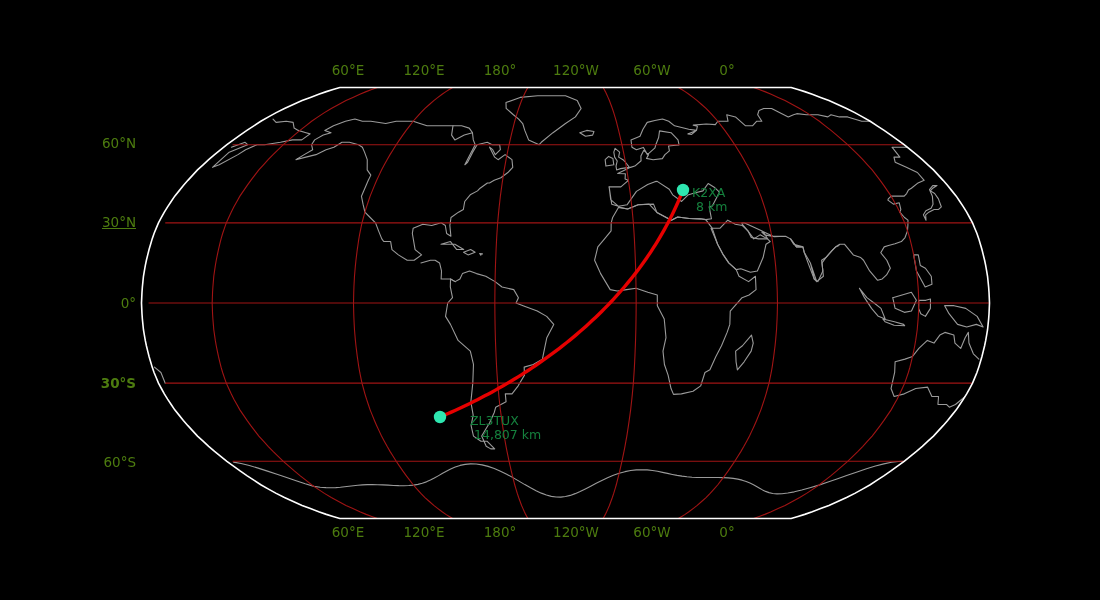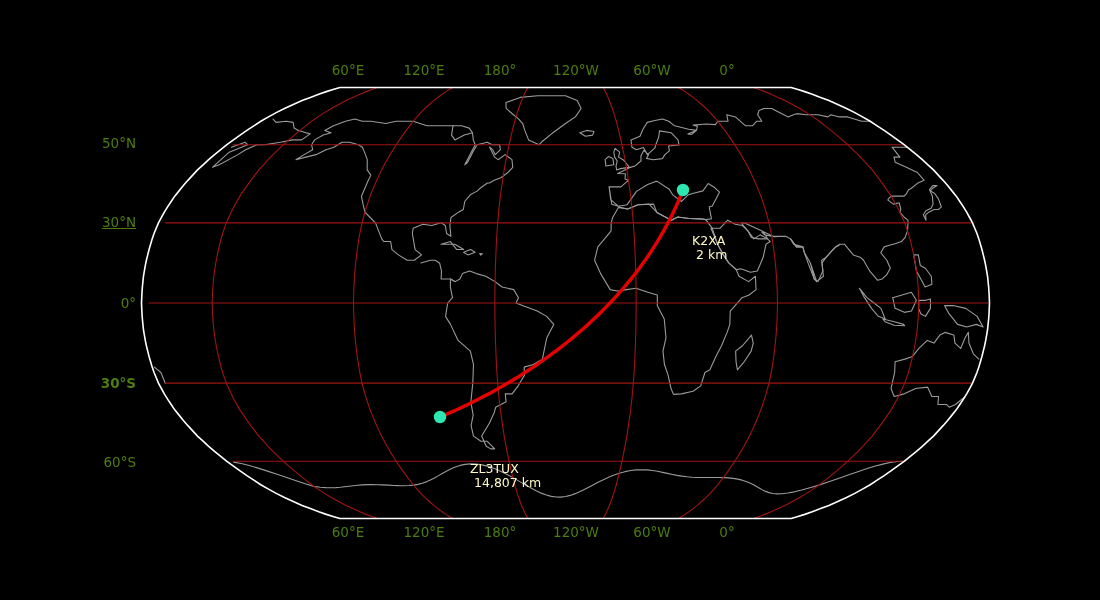--- a/index.html
+++ b/index.html
@@ -48,24 +48,23 @@
   .lon-label { transform: translateX(-50%); }
   .lat-label { transform: translateY(-50%); text-align: right; }
   #mapsvg {
     position: absolute;
     left: 0;
     top: 0;
   }
   .marker-label {
     position: absolute;
     font-size: 12.5px;
-    color: #fef9c3;
+    color: #15803d;
     white-space: nowrap;
     line-height: 14px;
-    margin-top: 48px;
   }
 </style>
 </head>
 <body>
 
 <div id="app">
 
   <div class="title">Robinson Projection</div>
   <div class="subtitle">FN32 to RE66HO (245°T)</div>
 
@@ -143,30 +142,30 @@
     </div>
   <div id="lon-bottom">
       <div class="axis-label lon-label" style="left: 348px; top: 524px;">60°E</div>
       <div class="axis-label lon-label" style="left: 424px; top: 524px;">120°E</div>
       <div class="axis-label lon-label" style="left: 500px; top: 524px;">180°</div>
       <div class="axis-label lon-label" style="left: 576px; top: 524px;">120°W</div>
       <div class="axis-label lon-label" style="left: 652px; top: 524px;">60°W</div>
       <div class="axis-label lon-label" style="left: 727px; top: 524px;">0°</div>
     </div>
   <div id="lat-left">
-      <div class="axis-label lat-label" style="right: 964px; top: 143px;">50°N</div>
+      <div class="axis-label lat-label" style="right: 964px; top: 143px;">60°N</div>
       <div class="axis-label lat-label" style="right: 964px; top: 222px; text-decoration: underline;">30°N</div>
       <div class="axis-label lat-label" style="right: 964px; top: 303px;">0°</div>
       <div class="axis-label lat-label" style="right: 964px; top: 383px; font-weight: bold;">30°S</div>
       <div class="axis-label lat-label" style="right: 964px; top: 462px;">60°S</div>
     </div>
   <div id="marker-labels">
       <div class="marker-label" style="left: 692px; top: 186px;">
         <div>K2XA</div>
-        <div style="padding-left: 4px;">2 km</div>
+        <div style="padding-left: 4px;">8 km</div>
       </div>
       <div class="marker-label" style="left: 470px; top: 414px;">
         <div>ZL3TUX</div>
         <div style="padding-left: 4px; text-align: center;">14,807 km</div>
       </div>
     </div>
 
 </div>
 
 </body></html>

